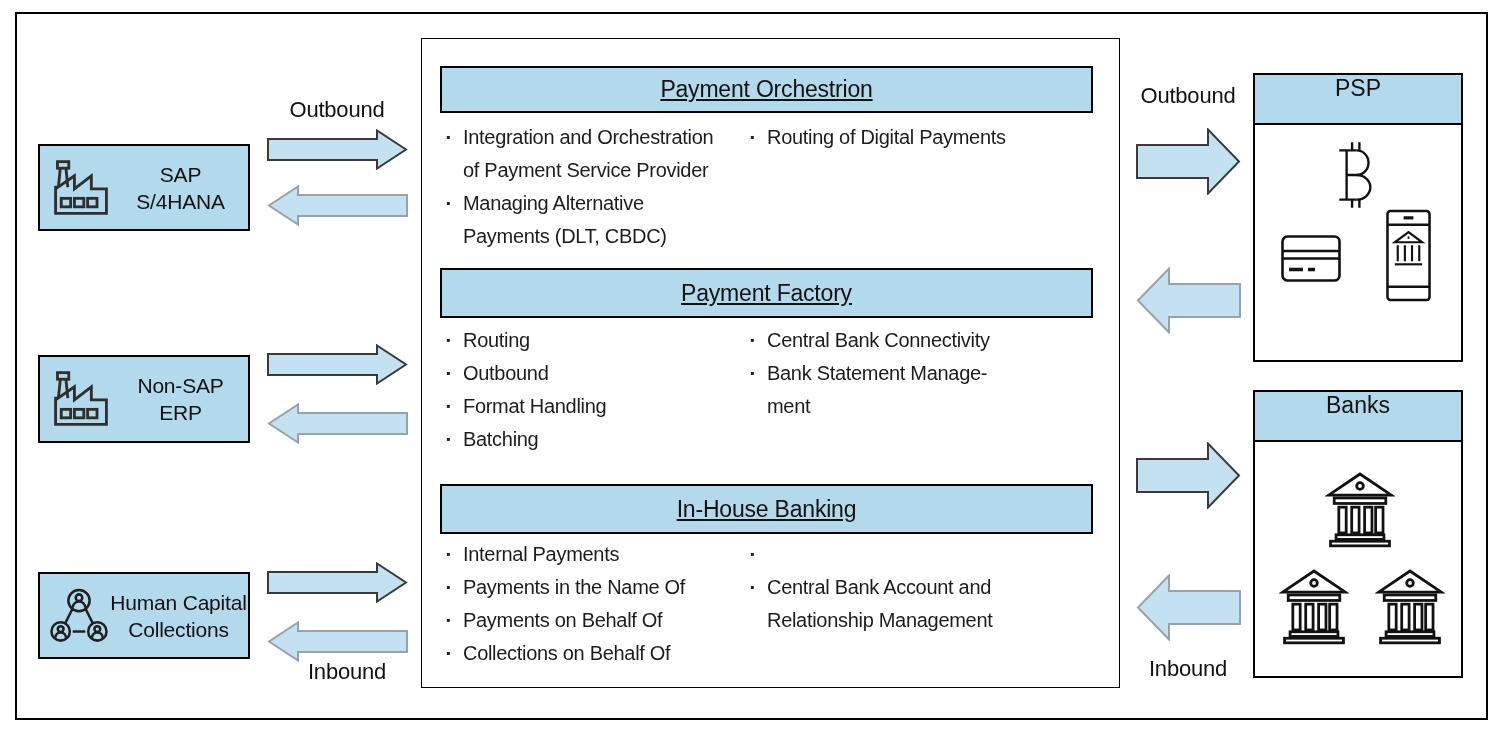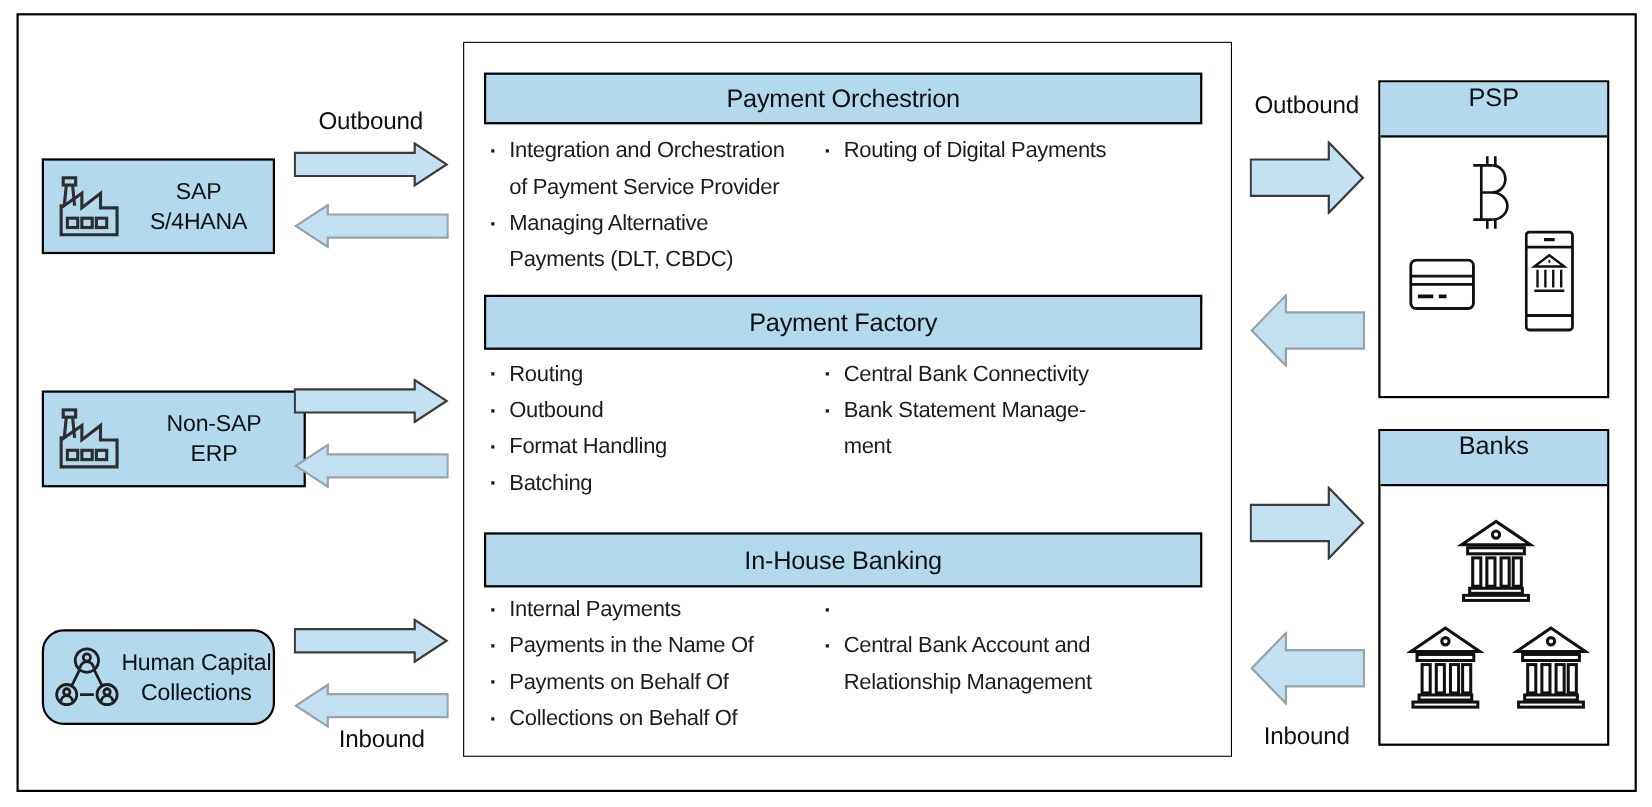--- a/index.html
+++ b/index.html
@@ -10,21 +10,21 @@
   }
   .abs { position:absolute; }
   
   #outer-frame { left:15px; top:12px; width:1473px; height:708px; border:2.5px solid #000; box-sizing:border-box; }
   
   #center-box { left:421px; top:38px; width:699px; height:650px; border:1.5px solid #000; box-sizing:border-box; background:#fff; }
   
   .section-header {
     left:440px; width:653px; background:#b3d9ec; border:2px solid #000; box-sizing:border-box;
     display:flex; align-items:center; justify-content:center;
-    font-size:23px; color:#111; letter-spacing:-0.2px;
+    font-size:23px; color:#111; letter-spacing:-0.2px;text-decoration:underline;
   }
   
   .col { position:absolute; font-size:20px; letter-spacing:-0.3px; }
   .bullet-item { display:flex; }
   .bullet { width:17px; font-size:12px; line-height:33px; flex:none; color:#1c1c1c; }
   .bullet-text { line-height:33px; }
   
   .node-box {
     background:#b3d9ec; border:2.5px solid #000; box-sizing:border-box;
     display:flex; align-items:center;
@@ -58,38 +58,38 @@
         <rect x="27" y="42" width="10" height="9"></rect>
         <rect x="41" y="42" width="10" height="9"></rect>
       </svg>
     </span>
     <div class="node-text">
       <div>SAP</div>
       <div>S/4HANA</div>
     </div>
   </div>
 
-  <div class="abs node-box" style="left:38px; top:355px; width:240px; height:88px;">
+  <div class="abs node-box" style="left:38px; top:355px; width:212px; height:88px;">
     <span class="node-icon">
       <svg width="64" height="60" viewBox="0 0 68 62" fill="none" stroke="#2e2e2e" stroke-width="3">
         <rect x="9" y="3" width="12" height="7"></rect>
         <path d="M12,10 L10,30 M18,10 L20,30"></path>
         <path d="M7,58 V30 H10 L10,30 M7,32 L27,18 V32 L45,18 V32 H61 V58 H7 Z"></path>
         <rect x="13" y="42" width="10" height="9"></rect>
         <rect x="27" y="42" width="10" height="9"></rect>
         <rect x="41" y="42" width="10" height="9"></rect>
       </svg>
     </span>
     <div class="node-text">
       <div>Non-SAP</div>
       <div>ERP</div>
     </div>
   </div>
 
-  <div class="abs node-box" style="left:38px; top:572px; width:212px; height:87px;border-radius:20px;">
+  <div class="abs node-box" style="left:38px; top:572px; width:212px; height:87px;">
     <span class="node-icon">
       <svg width="60" height="56" viewBox="0 0 62 58" fill="none" stroke="#1f1f1f" stroke-width="2.6">
         <circle cx="31" cy="13" r="11"></circle>
         <circle cx="31" cy="10" r="3.4"></circle>
         <path d="M24.5,20.5 a6.5,6.5 0 0 1 13,0"></path>
         <circle cx="12" cy="45" r="9.5"></circle>
         <circle cx="12" cy="42.5" r="3"></circle>
         <path d="M6.5,51.5 a5.5,5.5 0 0 1 11,0"></path>
         <circle cx="50" cy="45" r="9.5"></circle>
         <circle cx="50" cy="42.5" r="3"></circle>

